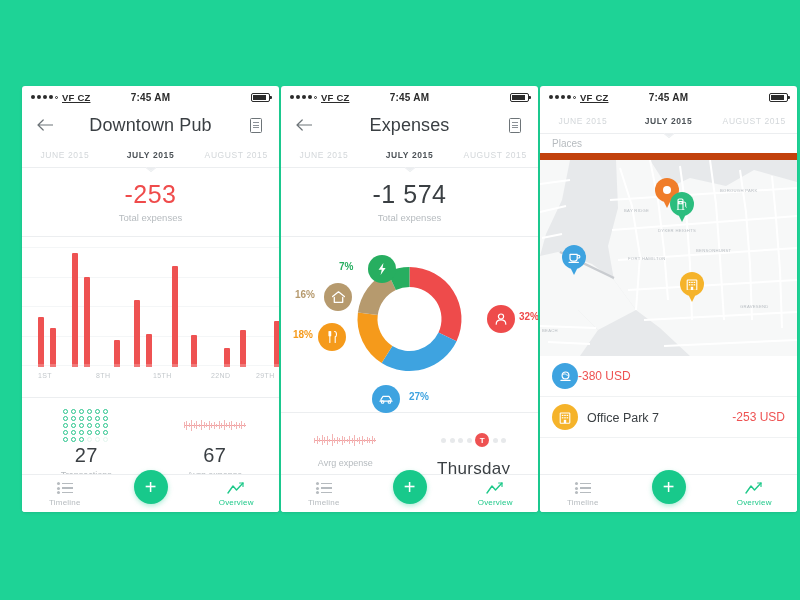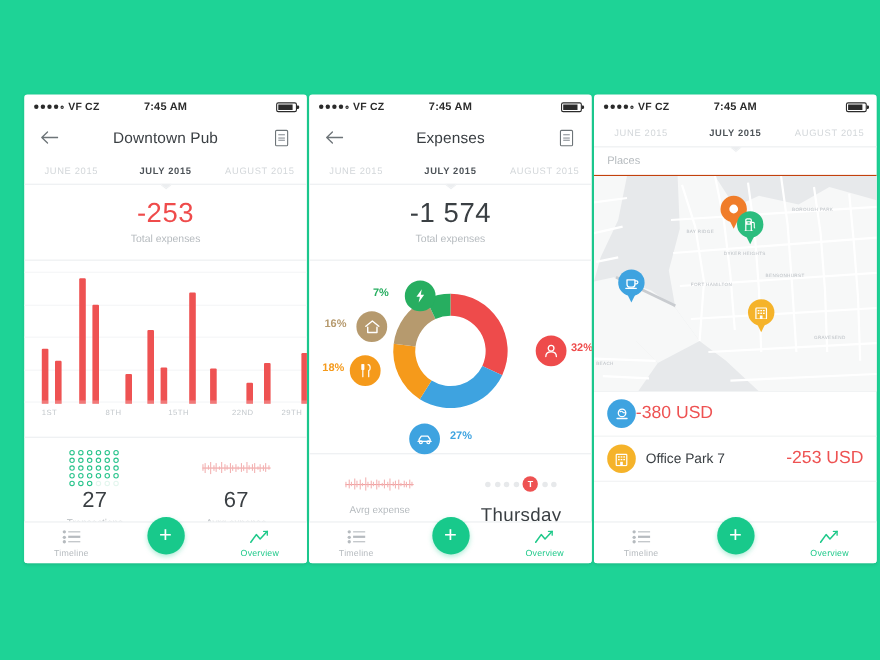--- a/index.html
+++ b/index.html
@@ -33,21 +33,21 @@
     padding: 0 9px;
     position: relative;
     font-size: 9.5px;
     color: #2b2b2b;
     font-weight: bold;
   }
   .sb-left { display: flex; align-items: center; gap: 4px; }
   .sb-dots { display: flex; gap: 2px; align-items: center; }
   .sb-dots i { width: 4px; height: 4px; border-radius: 50%; background: #2b2b2b; display:block; }
   .sb-dots i.hollow { background: transparent; border: 1px solid #2b2b2b; width:3px;height:3px; }
-  .sb-carrier { letter-spacing: .2px; }
+  .sb-carrier { letter-spacing: .2px; text-decoration: underline; }
   .sb-time {
     position: absolute; left: 0; right: 0; text-align: center;
     font-size: 10px; font-weight: bold; letter-spacing: .2px;
   }
   .sb-right { margin-left: auto; display: flex; align-items: center; }
   .battery {
     width: 19px; height: 9px; border: 1px solid #2b2b2b; border-radius: 2px;
     position: relative; padding: 1px;
   }
   .battery::after {
@@ -56,21 +56,21 @@
   }
   .battery b { display: block; height: 100%; width: 85%; background: #2b2b2b; }
 
   
   .navbar {
     height: 34px; display: flex; align-items: center; padding: 0 12px;
     position: relative;
   }
   .nav-title {
     position: absolute; left: 0; right: 0; text-align: center;
-    font-size: 14px; color: #3a3f43; font-weight: normal; letter-spacing: .1px;
+    font-size: 18px; color: #3a3f43; font-weight: normal; letter-spacing: .1px;
   }
   .nav-btn { width: 22px; height: 22px; display: flex; align-items: center; justify-content: center; z-index: 2; cursor: pointer; }
   .nav-right { margin-left: auto; }
   .doc-icon { width: 12px; height: 15px; border: 1.2px solid #6d7478; border-radius: 1.5px; display:flex; flex-direction:column; justify-content:center; gap:1.5px; padding:0 2px; }
   .doc-icon span { display:block; height:1px; background:#8b9197; }
   .grid-icon { display:grid; grid-template-columns: 1fr 1fr; gap: 2.5px; }
   .grid-icon i { width: 6px; height: 6px; border: 1.3px solid #6d7478; border-radius: 1px; display:block; }
   .clock-icon { width: 15px; height: 15px; border: 1.3px solid #6d7478; border-radius: 50%; position: relative; }
   .clock-icon::before { content:""; position:absolute; left:50%; top:3px; width:1.2px; height:4.5px; background:#6d7478; }
   .clock-icon::after { content:""; position:absolute; left:50%; top:7px; width:4px; height:1.2px; background:#6d7478; }
@@ -164,41 +164,41 @@
   .listicon span b { width:3px;height:3px;border-radius:50%;background:#b6bbbf;display:block; }
   .listicon span u { height:1.2px;background:#b6bbbf;display:block;text-decoration:none; }
   .fab {
     position: absolute; left: 50%; transform: translateX(-50%);
     bottom: 8px; width: 34px; height: 34px; border-radius: 50%;
     background: #18c98b; display: flex; align-items: center; justify-content: center;
     color: #fff; font-size: 20px; line-height: 1; box-shadow: 0 2px 5px rgba(24,201,139,.35);
   }
 
   
-  .section-head { height: 26px; display: flex; align-items: center; padding: 0 12px; border-bottom: 1px solid #c2410c; }
+  .section-head { height: 26px; display: flex; align-items: center; padding: 0 12px; border-bottom: 7px solid #c2410c; }
   .section-head span { font-size: 10px; color: #b6bbbf; }
   .map { position: relative; height: 196px; background: #eceef0; overflow: hidden; }
   .pin {
     position: absolute; width: 24px; height: 31px;
   }
   .pin .head {
     width: 24px; height: 24px; border-radius: 50%;
     display: flex; align-items: center; justify-content: center; color: #fff;
   }
   .pin .tip {
     position: absolute; left: 50%; top: 18px; transform: translateX(-50%);
     width: 0; height: 0; border-left: 6px solid transparent; border-right: 6px solid transparent;
     border-top: 12px solid currentColor;
   }
   .place-row { height: 41px; display: flex; align-items: center; padding: 0 12px; border-bottom: 1px solid #f0f2f3; }
   .place-av { width: 26px; height: 26px; border-radius: 50%; display:flex; align-items:center; justify-content:center; color:#fff; flex:0 0 auto; }
   .place-txt { margin-left: 9px; flex: 1; min-width: 0; }
   .place-name { font-size: 12.5px; color: #3a3f43; }
   .place-sub { font-size: 8.5px; color: #b6bbbf; margin-top: 1px; }
-  .place-amt { font-size: 16px; color: #ee5252; }
+  .place-amt { font-size: 12px; color: #ee5252; }
 </style>
 </head>
 <body>
 
 <div class="stage">
 
   <div class="phone" id="phone1">
 
     <div class="statusbar">
       <div class="sb-left">

